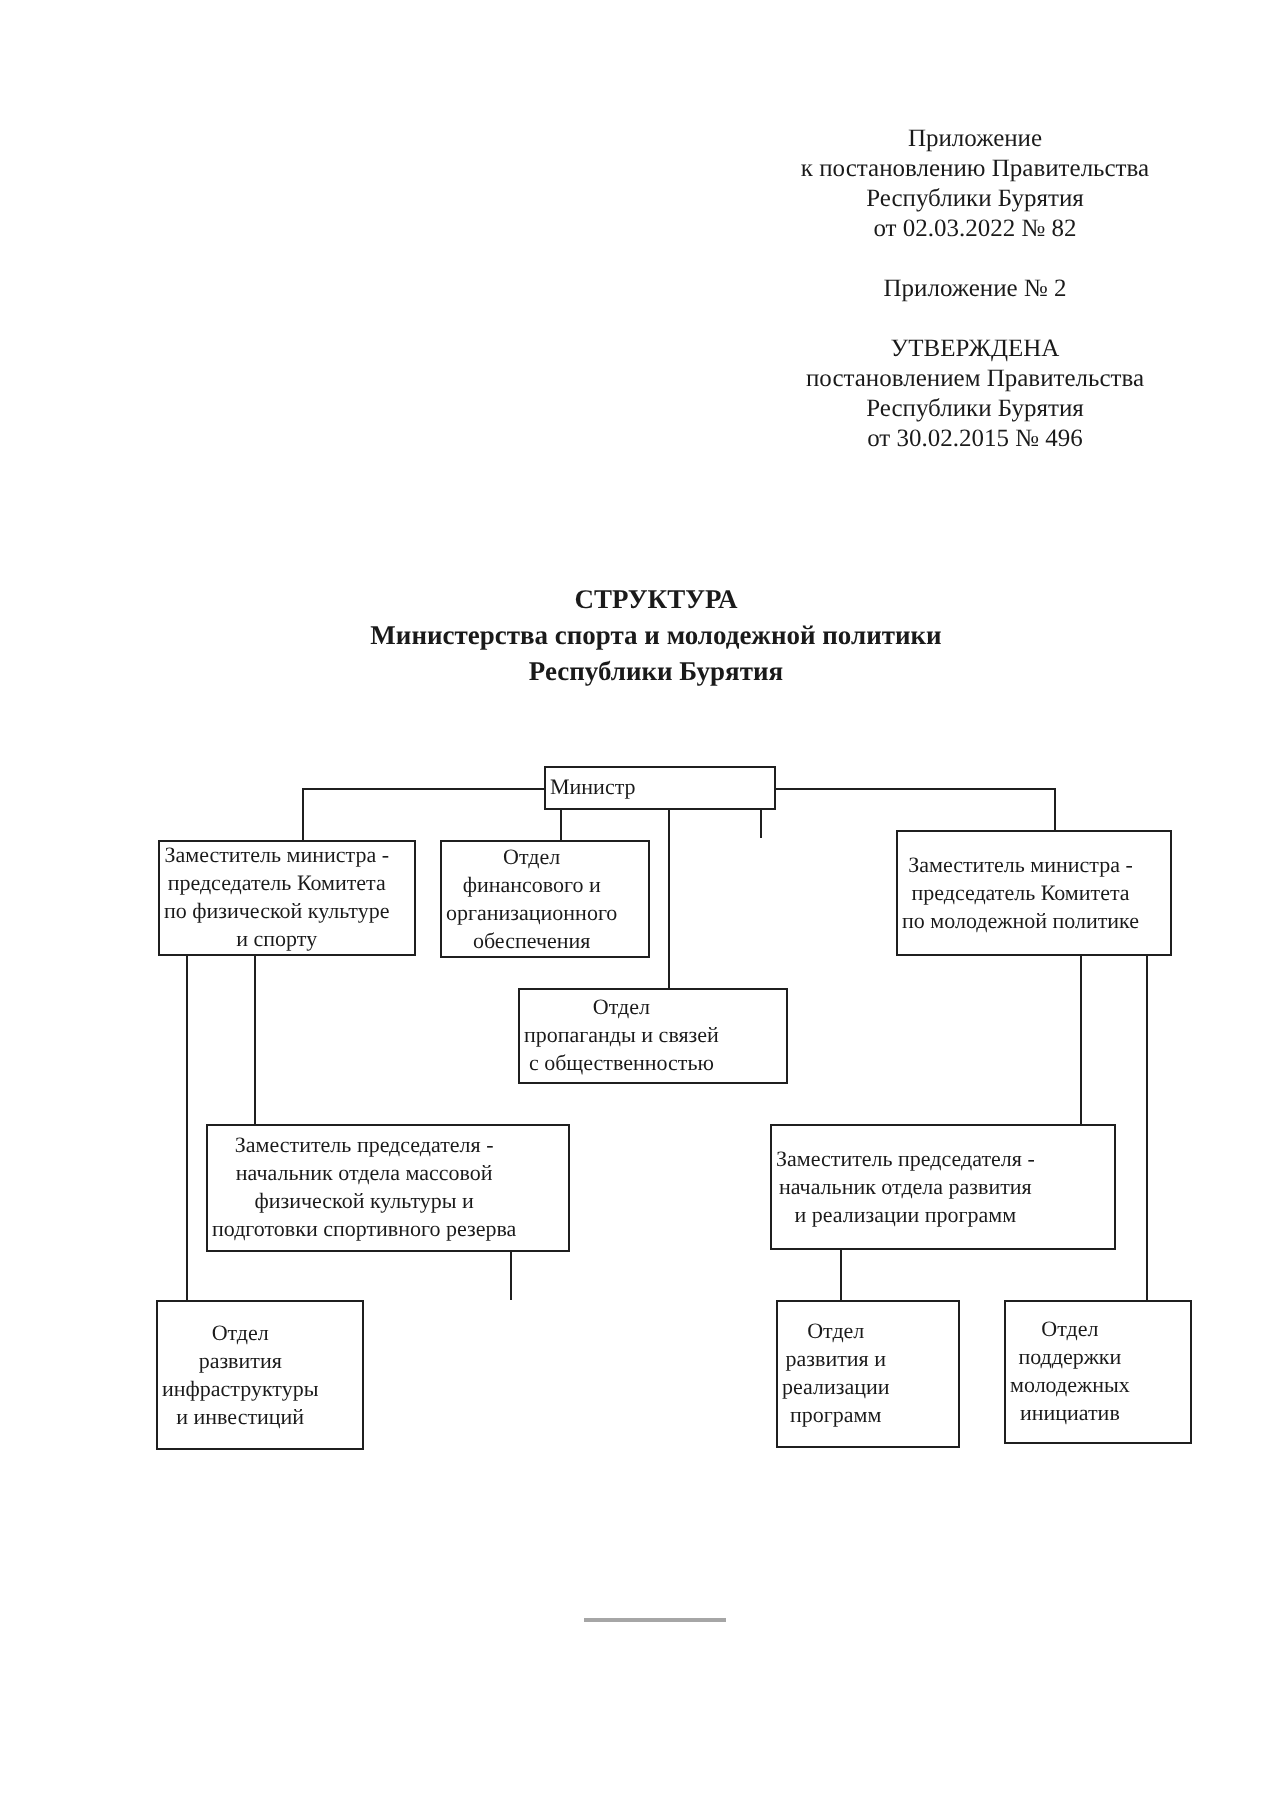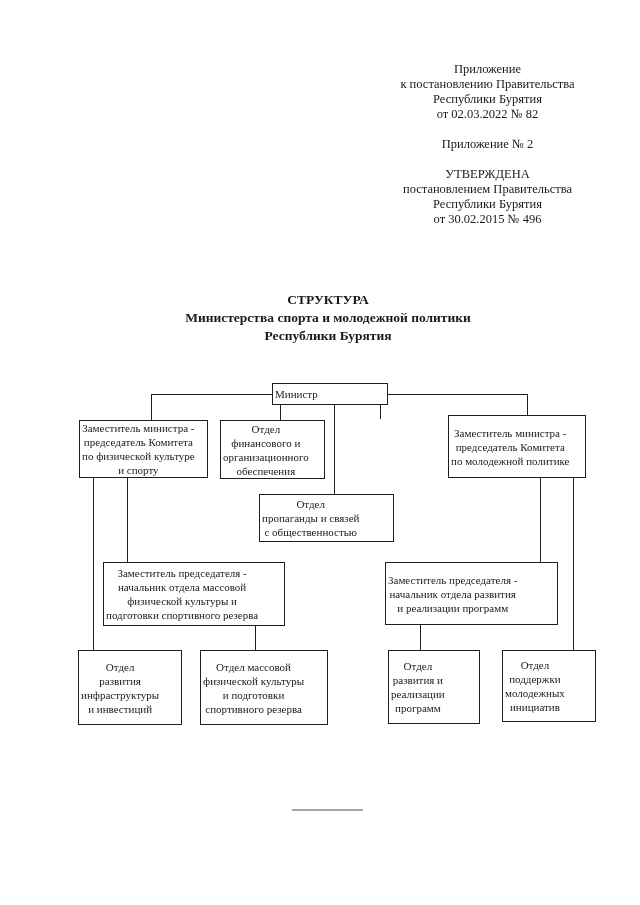--- a/index.html
+++ b/index.html
@@ -142,26 +142,20 @@
 и реализации программ</span>
   </div>
 
   <div class="node" style="left:78px;top:650px;width:104px;height:75px;">
     <span class="lbl">Отдел
 развития
 инфраструктуры
 и инвестиций</span>
   </div>
 
-  <div class="node" style="left:200px;top:650px;width:128px;height:75px;">
-    <span class="lbl">Отдел массовой
-физической культуры
-и подготовки
-спортивного резерва</span>
-  </div>
 
   <div class="node" style="left:388px;top:650px;width:92px;height:74px;">
     <span class="lbl">Отдел
 развития и
 реализации
 программ</span>
   </div>
 
   <div class="node" style="left:502px;top:650px;width:94px;height:72px;">
     <span class="lbl">Отдел

